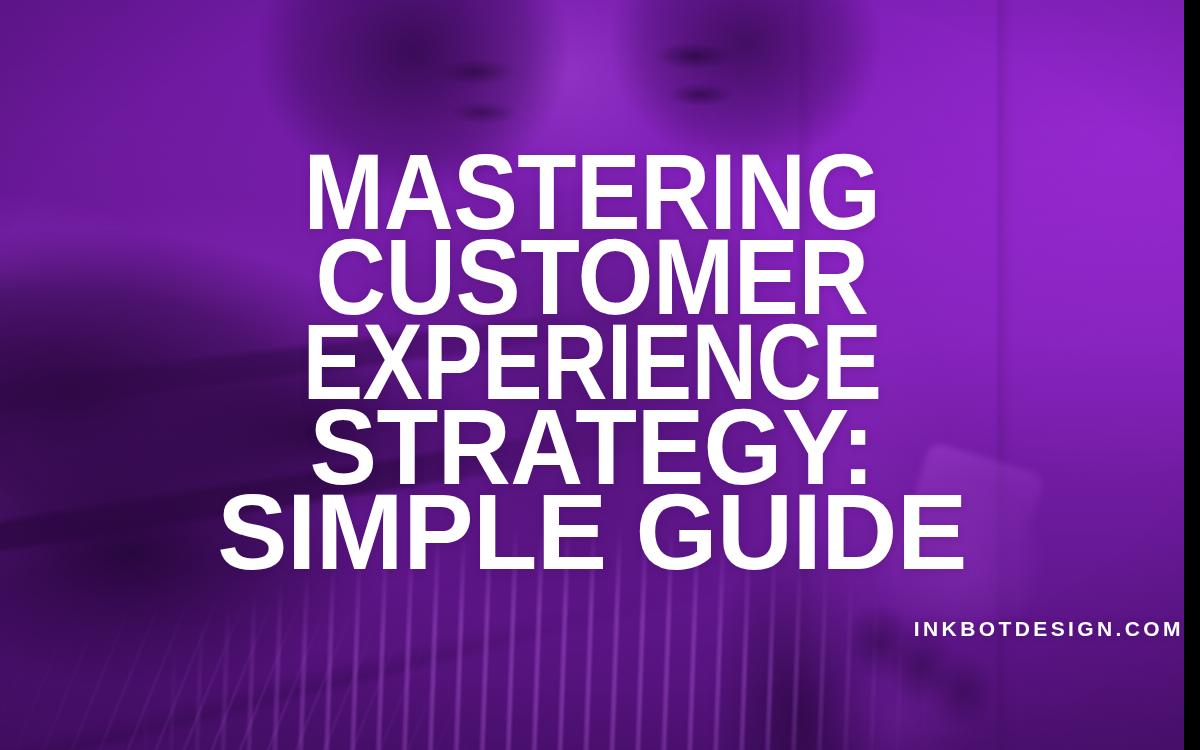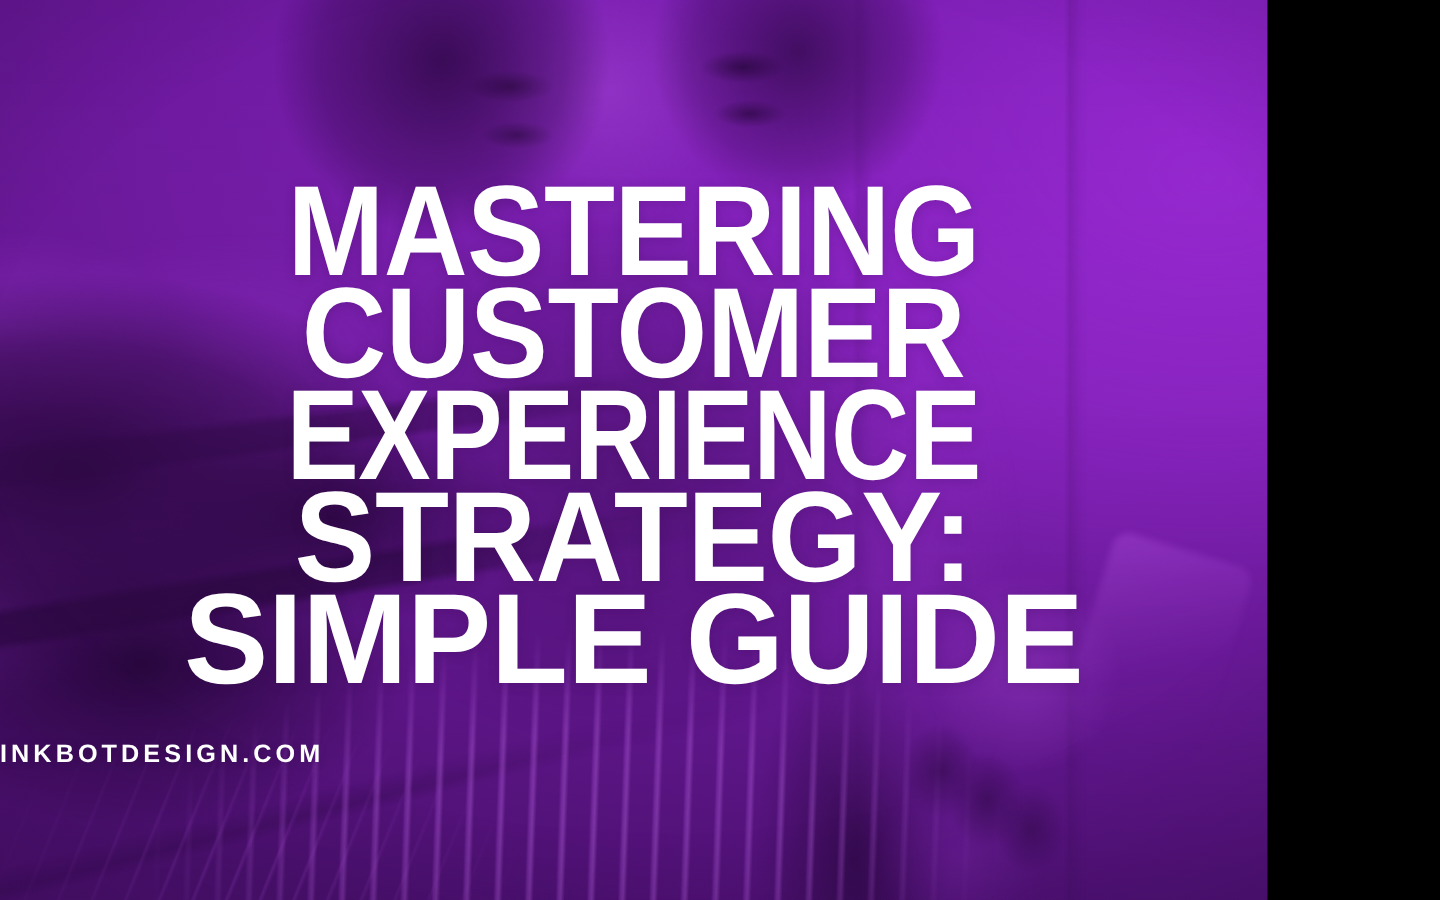--- a/index.html
+++ b/index.html
@@ -3,21 +3,21 @@
 <meta charset="utf-8">
 <title>Mastering Customer Experience Strategy</title>
 <style>
   html, body {
     margin: 0;
     padding: 0;
     background: #000;
   }
   .stage {
     position: relative;
-    width: 1056px;
+    width: 1184px;
     height: 750px;
     overflow: hidden;
     font-family: "Liberation Sans", sans-serif;
     background: #7d1fb0;
   }
 
   
   .photo {
     position: absolute;
     inset: 0;
@@ -182,21 +182,21 @@
   .title-line.l2 { transform: scaleX(0.912); }
   .title-line.l3 { transform: scaleX(0.845); }
   .title-line.l4 { transform: scaleX(0.945); }
   .title-line.l5 { transform: scaleX(0.985); }
 
   .footer {
     position: absolute;
     left: 0;
     right: 0;
     top: 617px;
-    text-align: left;
+    text-align: right;
     z-index: 5;
     color: #ffffff;
     font-weight: 700;
     font-size: 21px;
     letter-spacing: 3.4px;
     text-transform: uppercase;
     text-shadow: 0 1px 6px rgba(48,8,72,0.35);
   }
 </style>
 </head>

